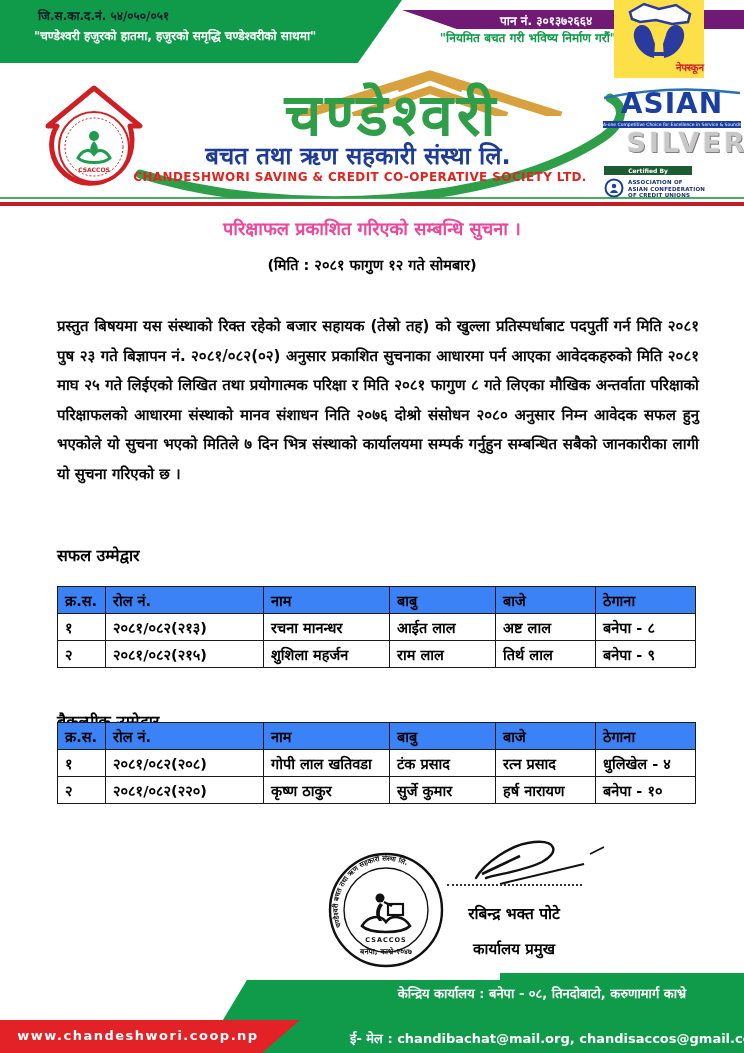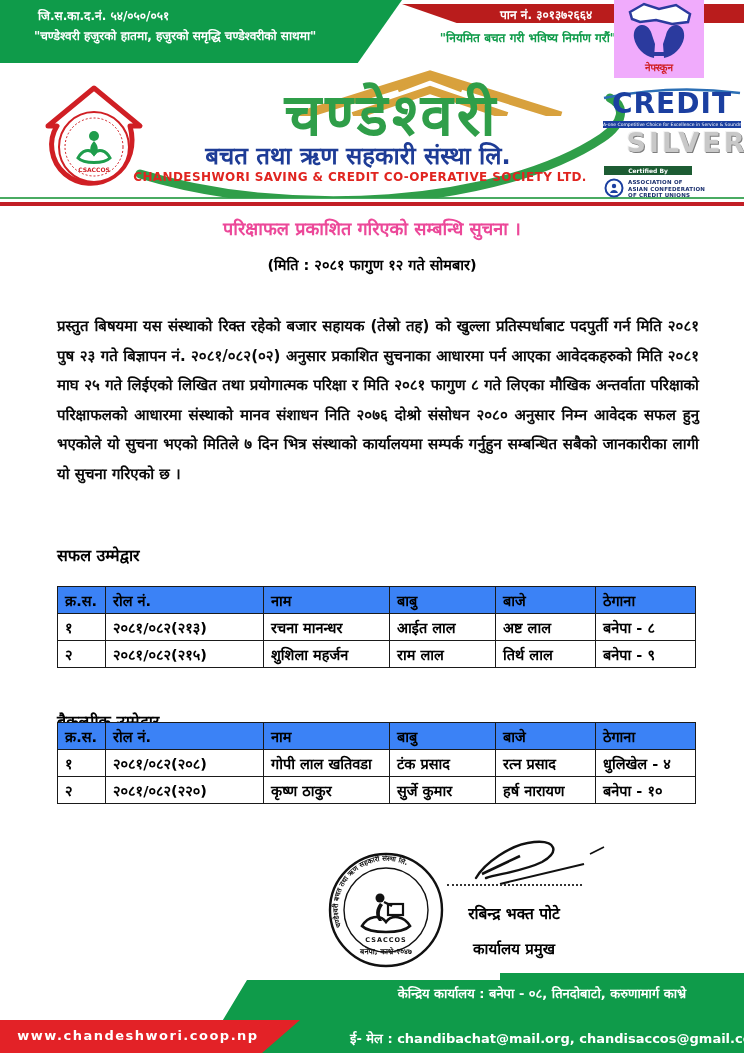--- a/index.html
+++ b/index.html
@@ -8,34 +8,34 @@
   .page {
     position:relative; width:744px; height:1053px; margin:0 auto;
     background:#ffffff; overflow:hidden;
   }
   
   .green-banner {
     position:absolute; top:0; left:0; width:402px; height:63px;
     background:#0f9b4a;
     clip-path:polygon(0 0, 100% 0, 89% 100%, 0 100%);
   }
-  .reg-no { position:absolute; top:7px; left:38px; color:#ffffff; font-weight:bold; font-size:12px; white-space:nowrap; }
+  .reg-no { position:absolute; top:7px; left:38px; color:#0f172a; font-weight:bold; font-size:12px; white-space:nowrap; }
   .green-banner .slogan { position:absolute; top:27px; left:34px; color:#fff; font-weight:bold; font-size:12px; white-space:nowrap; }
   .red-strip {
-    position:absolute; top:4px; left:402px; width:342px; height:19px;
-    background:#b91c1c;
+    position:absolute; top:10px; left:402px; width:342px; height:19px;
+    background:#701a75;
     clip-path:polygon(16% 100%, 0 0, 100% 0, 100% 100%);
     z-index:1;
   }
   .pan-no { position:absolute; top:2px; left:98px; color:#fff; font-weight:bold; font-size:12px; white-space:nowrap; }
   .right-slogan {
     position:absolute; top:29px; left:408px; width:240px; text-align:center;
     color:#0f9b4a; font-weight:bold; font-size:12px; z-index:1;
   }
-  .nefscun { position:absolute; top:0; left:614px; width:90px; height:78px; background:#f0abfc; z-index:2; text-align:center; }
+  .nefscun { position:absolute; top:0; left:614px; width:90px; height:78px; background:#fde047; z-index:2; text-align:right; }
   .nefscun-label { position:absolute; top:60px; left:0; width:100%; color:#d01f24; font-weight:bold; font-size:10px; }
   
   .roof-svg { position:absolute; left:295px; top:70px; width:270px; height:46px; z-index:1; }
   .swoosh-svg { position:absolute; left:130px; top:76px; width:520px; height:122px; z-index:1; }
   .brand-name {
     position:absolute; left:20px; top:86px; width:744px; text-align:center;
     font-size:58px; font-weight:bold; color:#2f9e49; letter-spacing:4px; z-index:2; line-height:1;
   }
   .brand-sub-np {
     position:absolute; left:-14px; top:143px; width:744px; text-align:center;
@@ -151,21 +151,21 @@
   </svg>
 
   <div class="brand-name">चण्डेश्वरी</div>
   <div class="brand-sub-np">बचत तथा ऋण सहकारी संस्था लि.</div>
   <div class="brand-sub-en">CHANDESHWORI SAVING &amp; CREDIT CO-OPERATIVE SOCIETY LTD.</div>
 
   <div class="access-badge">
     <svg class="access-swoosh" viewBox="0 0 144 16">
       <path d="M4 14 Q72 0 140 9" fill="none" stroke="#2b6fb5" stroke-width="2.5"></path>
     </svg>
-    <div class="access-title">CREDIT</div>
+    <div class="access-title">ASIAN</div>
     <div class="access-tagline">A-one Competitive Choice for Excellence in Service &amp; Soundness</div>
     <div class="access-grade">SILVER</div>
     <div class="certified-bar">Certified By</div>
     <div class="accu-row">
       <svg class="accu-logo" viewBox="0 0 20 20">
         <circle cx="10" cy="10" r="8.5" fill="none" stroke="#1b3fa0" stroke-width="2"></circle>
         <circle cx="10" cy="8" r="2.2" fill="#1b3fa0"></circle>
         <path d="M6 15 C7 11 13 11 14 15 Z" fill="#1b3fa0"></path>
       </svg>
       <div class="accu-lines">

